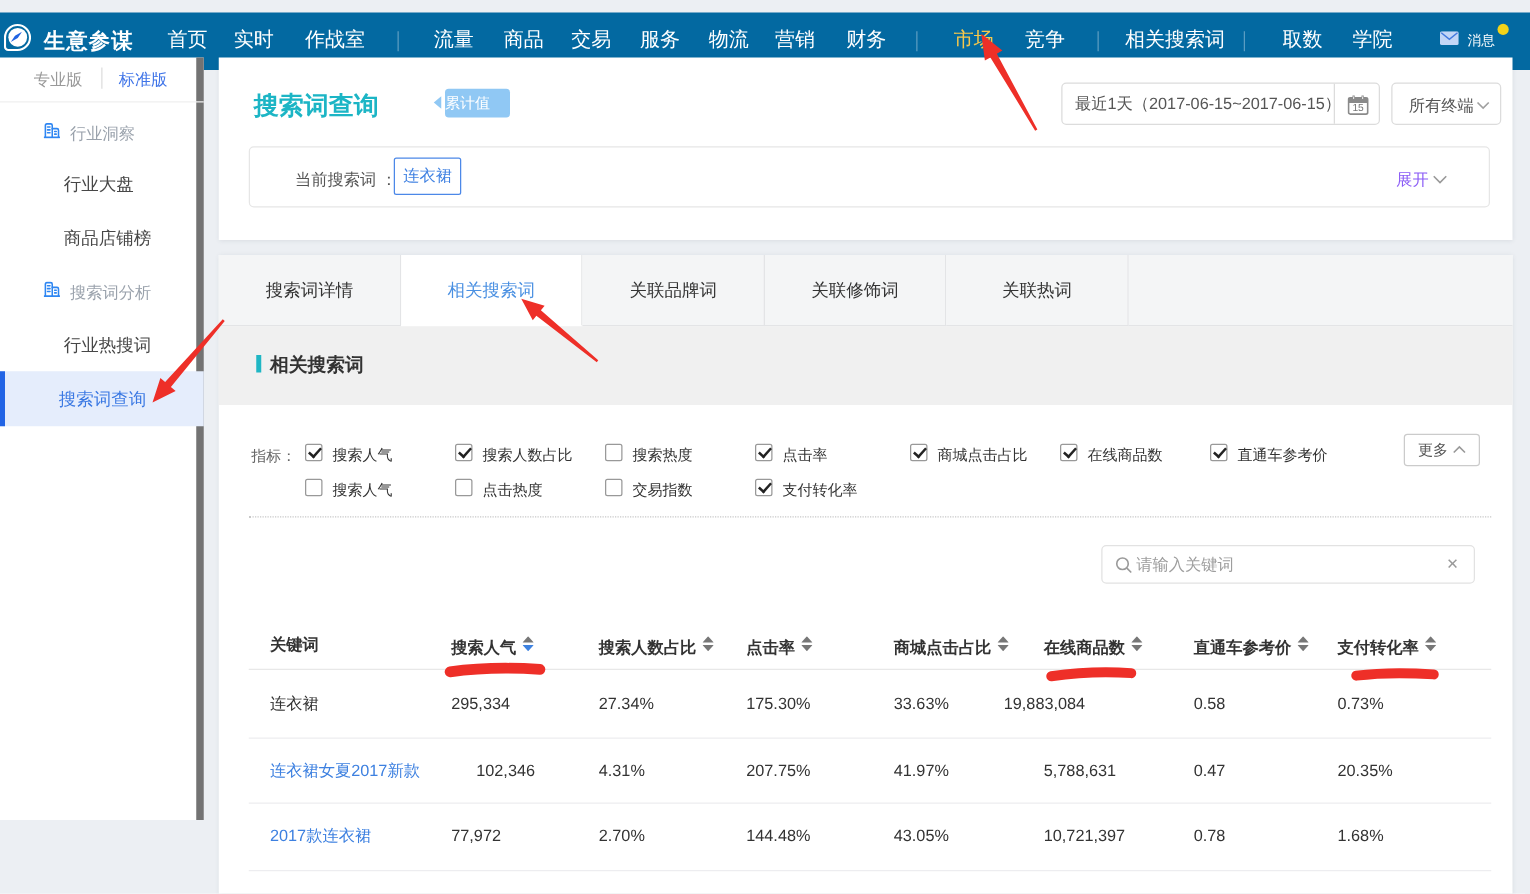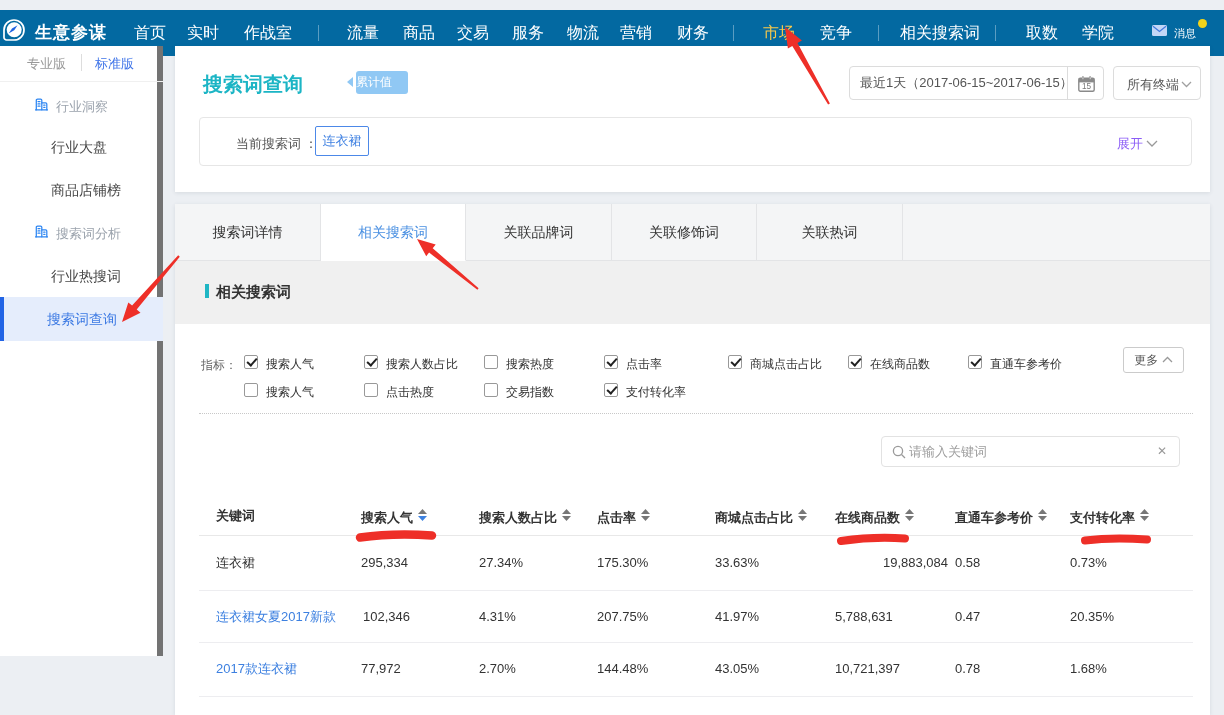--- a/index.html
+++ b/index.html
@@ -249,26 +249,26 @@
       <path d="M4.5 0 L9 5 H0 Z" fill="#777"></path>
       <path d="M4.5 12 L0 7 H9 Z" fill="#777"></path>
     </svg></div>
 <div id="hline"></div>
 
 <div class="td" style="left:216px;top:556px">连衣裙</div>
 <div class="td" style="left:361px;top:556px">295,334</div>
 <div class="td" style="left:479px;top:556px">27.34%</div>
 <div class="td" style="left:597px;top:556px">175.30%</div>
 <div class="td" style="left:715px;top:556px">33.63%</div>
-<div class="td" style="left:883px;top:556px">19,883,084</div>
+<div class="td" style="left:803px;top:556px">19,883,084</div>
 <div class="td" style="left:955px;top:556px">0.58</div>
 <div class="td" style="left:1070px;top:556px">0.73%</div>
 <div class="rline" style="top:590px"></div>
 <div class="td link" style="left:216px;top:610px">连衣裙女夏2017新款</div>
-<div class="td" style="left:363px;top:610px">102,346</div>
+<div class="td" style="left:381px;top:610px">102,346</div>
 <div class="td" style="left:479px;top:610px">4.31%</div>
 <div class="td" style="left:597px;top:610px">207.75%</div>
 <div class="td" style="left:715px;top:610px">41.97%</div>
 <div class="td" style="left:835px;top:610px">5,788,631</div>
 <div class="td" style="left:955px;top:610px">0.47</div>
 <div class="td" style="left:1070px;top:610px">20.35%</div>
 <div class="rline" style="top:642px"></div>
 <div class="td link" style="left:216px;top:662px">2017款连衣裙</div>
 <div class="td" style="left:361px;top:662px">77,972</div>
 <div class="td" style="left:479px;top:662px">2.70%</div>

